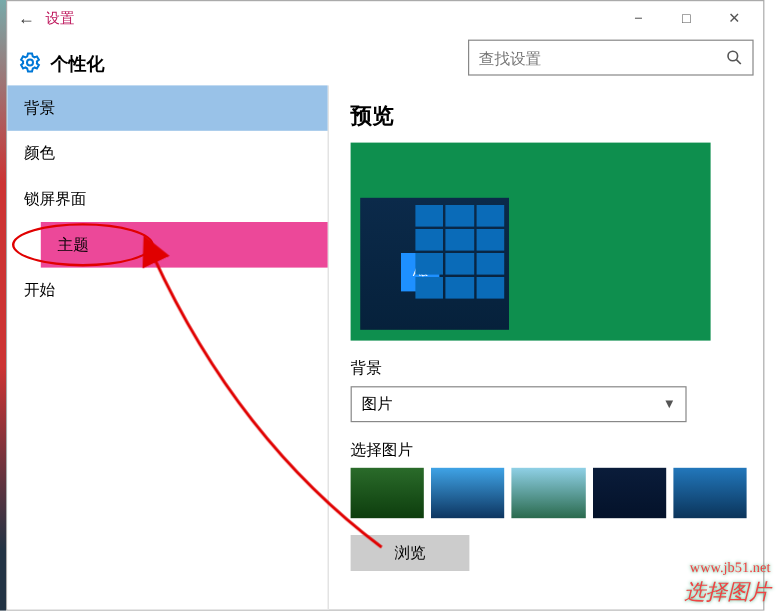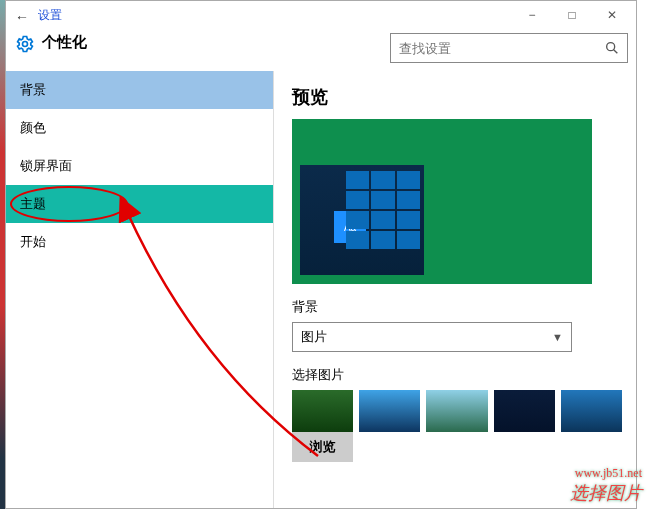--- a/index.html
+++ b/index.html
@@ -1,54 +1,54 @@
 <!DOCTYPE html>
 <html><head>
 <meta charset="utf-8">
 <style>
   * { box-sizing: border-box; margin: 0; padding: 0; }
   body { font-family: "Microsoft YaHei", "Segoe UI", sans-serif; font-size: 13px; color: #000; background: #fff; width: 650px; height: 509px; overflow: hidden; position: relative; }
   .window { border: 1px solid #aaa; width: 632px; height: 509px; position: absolute; left: 5px; top: 0; background: #fff; display: flex; flex-direction: column; }
   .titlebar { height: 28px; display: flex; align-items: center; padding: 0 4px; font-size: 12px; }
   .titlebar .back { width: 24px; text-align: center; font-size: 14px; color: #333; cursor: pointer; }
-  .titlebar .title { margin-left: 4px; color: #1d4ed8; }
+  .titlebar .title { margin-left: 4px; color: #be185d; }
   .titlebar .spacer { flex: 1; }
   .titlebar .winbtn { width: 40px; height: 28px; display: flex; align-items: center; justify-content: center; color: #555; }
-  .header { display: flex; align-items: flex-start; padding: 4px 8px 8px 8px; }
+  .header { display: flex; align-items: flex-end; padding: 4px 8px 8px 8px; }
   .gear { width: 22px; height: 22px; display: flex; align-items: center; justify-content: center; color: #0078d7; margin-right: 6px; }
   .header h1 { font-size: 15px; font-weight: 600; }
   .header .spacer { flex: 1; }
   .search-wrap { display: flex; align-items: center; border: 1px solid #888; width: 238px; height: 30px; background: #fff; }
   .search-wrap input { flex: 1; border: none; outline: none; padding: 4px 8px; font-size: 13px; background: transparent; }
   .search-wrap .sicon { width: 30px; display: flex; align-items: center; justify-content: center; color: #555; }
   .body { flex: 1; display: flex; overflow: hidden; }
   .sidebar { width: 268px; border-right: 1px solid #ddd; background: #fff; padding-top: 0; }
   .side-item { height: 38px; display: flex; align-items: center; padding-left: 14px; font-size: 13px; color: #000; cursor: pointer; }
   .side-item.active { background: #99c2e8; }
-  .side-item.hover { background: #14b8a6; }
+  .side-item.hover { background: #ec4899; margin-left: 28px; }
   .main { flex: 1; padding: 10px 18px; overflow: auto; }
   .section-title { font-size: 18px; margin: 4px 0 10px 0; font-weight: bold; }
   .preview-box { width: 300px; height: 165px; background: #0e8f4e; position: relative; }
   .pv-screen { position: absolute; left: 8px; top: 46px; width: 124px; height: 110px; background: linear-gradient(#0b2a4a,#06213b); }
   .pv-tiles { position: absolute; right: 4px; top: 6px; bottom: 4px; width: 74px; display: grid; grid-template-columns: repeat(3,1fr); grid-auto-rows: 18px; gap: 2px; }
   .pv-tiles div { background: #0a6bb8; }
   .pv-bigtile { position: absolute; left: 34px; top: 46px; width: 32px; height: 32px; background: #1e90ff; color: #fff; font-size: 10px; display: flex; align-items: center; justify-content: center; }
   .pv-note { position: absolute; right: 10px; top: 22px; width: 118px; height: 88px; background: #fff; padding: 8px; font-size: 11px; }
   .pv-note .dash { width: 20px; height: 2px; background: #888; margin-bottom: 6px; }
   .field-label { font-size: 13px; margin: 14px 0 6px 0; }
   .combo { width: 280px; height: 30px; border: 1px solid #888; display: flex; align-items: center; padding: 0 8px; justify-content: space-between; font-size: 13px; cursor: pointer; text-align: right; }
   .combo .chev { font-size: 11px; color: #555; }
   .thumbs { display: flex; gap: 6px; margin-top: 4px; width: 330px; }
   .thumb { width: 62px; height: 42px; }
   .t1 { background: linear-gradient(#2a6b2a,#0d3d0d); }
   .t2 { background: linear-gradient(#3fa3e6,#0d3560); }
   .t3 { background: linear-gradient(#8fd0e6,#2a6a4d); }
   .t4 { background: linear-gradient(#0a1c3a,#04122a); }
   .t5 { background: linear-gradient(#2277bb,#0b345a); }
-  .browse-btn { width: 61px; height: 30px; background: #ccc; border: none; font-size: 13px; cursor: pointer; font-weight: bold; }
+  .browse-btn { margin-top: 14px; width: 99px; height: 30px; background: #ccc; border: none; font-size: 13px; cursor: pointer; }
   .annot-ellipse { position: absolute; left: 10px; top: 186px; width: 118px; height: 36px; border: 2px solid #e00000; border-radius: 50%; pointer-events: none; }
   .annot-arrow { position: absolute; left: 88px; top: 196px; pointer-events: none; }
   .watermark { position: absolute; right: 8px; bottom: 4px; color: #ef4444; font-size: 18px; font-style: italic; text-shadow: 0 0 3px #3a7; font-family: "STXingkai","KaiTi",cursive; pointer-events:none; }
   .watermark .url { display:block; font-size:12px; font-style: normal; text-align:right; }
   .left-strip { position:absolute; left:0; top:0; width:5px; height:509px; background: linear-gradient(#7aa, #c33 30%, #c33 60%, #234 90%); }
 </style>
 </head>
 <body>
 
 <div class="left-strip"></div>

